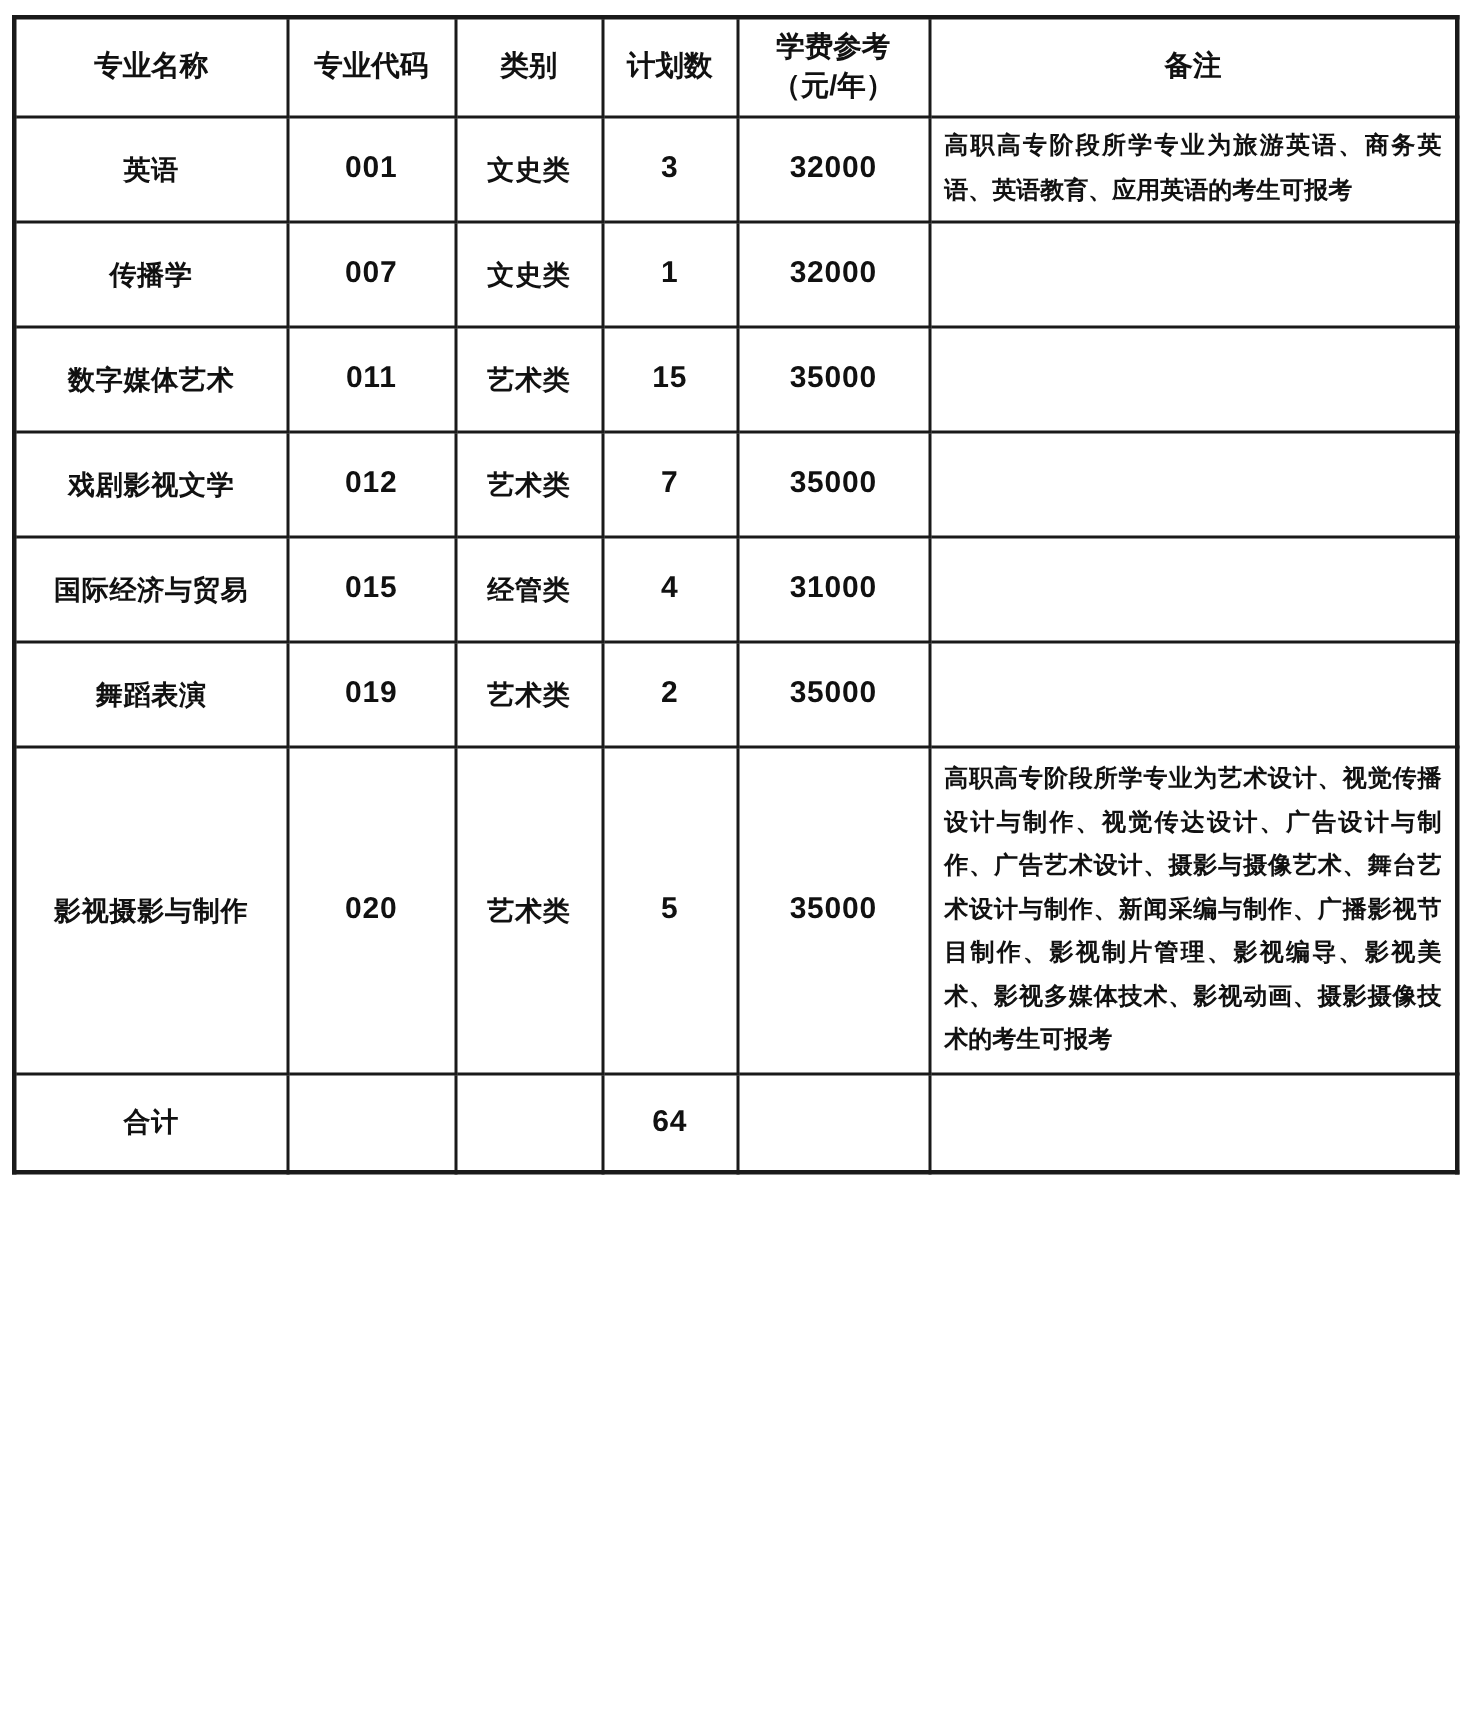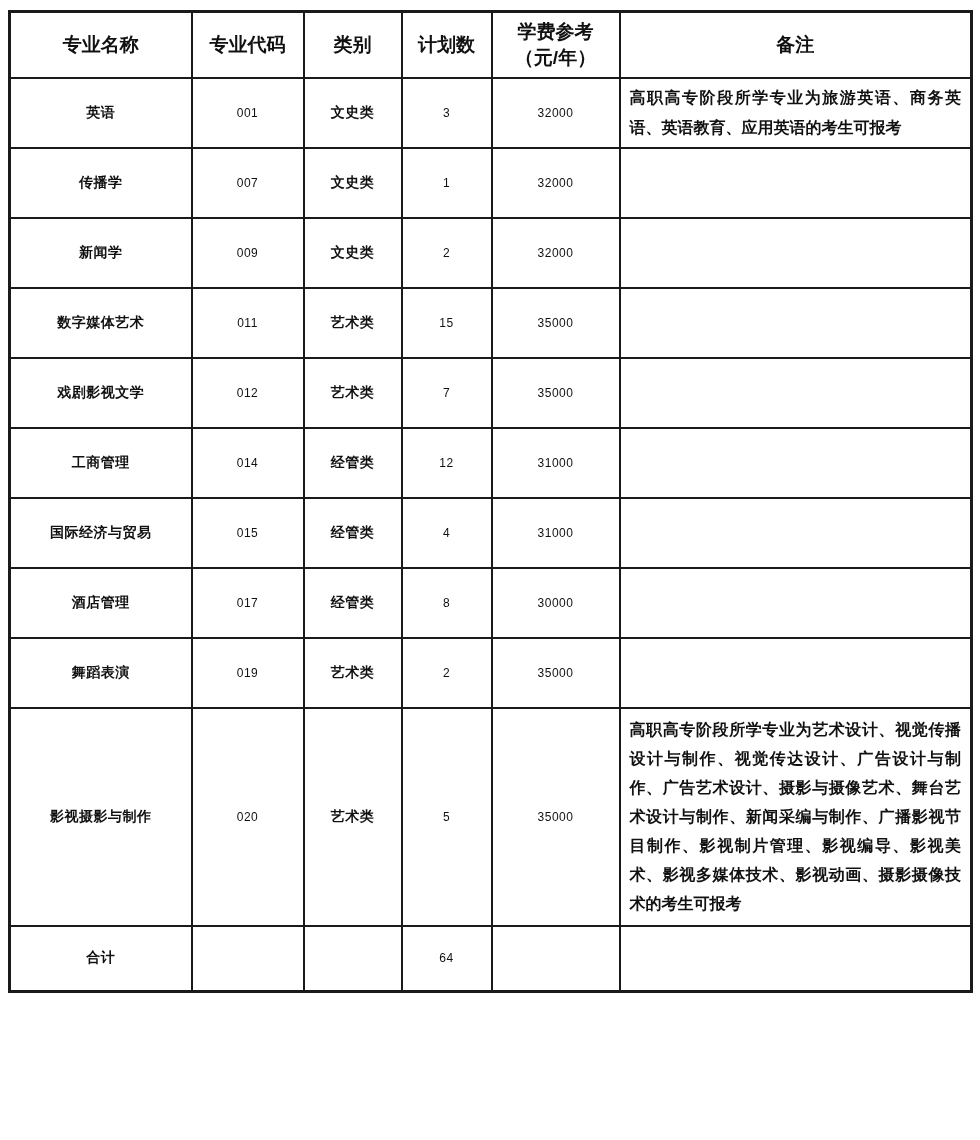--- a/index.html
+++ b/index.html
@@ -37,27 +37,27 @@
   .plan-table tr.row-normal { height: 70px; }
   .plan-table tr.row-tall { height: 218px; }
   .plan-table tr.row-total { height: 66px; }
   .plan-table th {
     font-size: 19px;
     font-weight: 700;
     white-space: pre-line;
     line-height: 1.35;
   }
   td.cell-cjk {
-    font-size: 14px;
+    font-size: 18px;
     font-weight: 600;
     letter-spacing: 0.5px;
   }
   td.cell-num {
-    font-size: 12px;
-    font-weight: 400;
+    font-size: 20px;
+    font-weight: 700;
     letter-spacing: 0.5px;
   }
   td.cell-remark {
     font-size: 16px;
     font-weight: 600;
     text-align: justify;
     line-height: 1.82;
     padding: 4px 9px;
   }
 </style>
@@ -96,65 +96,41 @@
       </tr>
       <tr class="row-normal">
         <td class="cell-cjk">传播学</td>
         <td class="cell-num">007</td>
         <td class="cell-cjk">文史类</td>
         <td class="cell-num">1</td>
         <td class="cell-num">32000</td>
         <td class="cell-remark"></td>
       </tr>
       <tr class="row-normal">
-        <td class="cell-cjk">新闻学</td>
-        <td class="cell-num">009</td>
-        <td class="cell-cjk">文史类</td>
-        <td class="cell-num">2</td>
-        <td class="cell-num">32000</td>
-        <td class="cell-remark"></td>
-      </tr>
-      <tr class="row-normal">
         <td class="cell-cjk">数字媒体艺术</td>
         <td class="cell-num">011</td>
         <td class="cell-cjk">艺术类</td>
         <td class="cell-num">15</td>
         <td class="cell-num">35000</td>
         <td class="cell-remark"></td>
       </tr>
       <tr class="row-normal">
         <td class="cell-cjk">戏剧影视文学</td>
         <td class="cell-num">012</td>
         <td class="cell-cjk">艺术类</td>
         <td class="cell-num">7</td>
         <td class="cell-num">35000</td>
         <td class="cell-remark"></td>
       </tr>
       <tr class="row-normal">
-        <td class="cell-cjk">工商管理</td>
-        <td class="cell-num">014</td>
-        <td class="cell-cjk">经管类</td>
-        <td class="cell-num">12</td>
-        <td class="cell-num">31000</td>
-        <td class="cell-remark"></td>
-      </tr>
-      <tr class="row-normal">
         <td class="cell-cjk">国际经济与贸易</td>
         <td class="cell-num">015</td>
         <td class="cell-cjk">经管类</td>
         <td class="cell-num">4</td>
         <td class="cell-num">31000</td>
-        <td class="cell-remark"></td>
-      </tr>
-      <tr class="row-normal">
-        <td class="cell-cjk">酒店管理</td>
-        <td class="cell-num">017</td>
-        <td class="cell-cjk">经管类</td>
-        <td class="cell-num">8</td>
-        <td class="cell-num">30000</td>
         <td class="cell-remark"></td>
       </tr>
       <tr class="row-normal">
         <td class="cell-cjk">舞蹈表演</td>
         <td class="cell-num">019</td>
         <td class="cell-cjk">艺术类</td>
         <td class="cell-num">2</td>
         <td class="cell-num">35000</td>
         <td class="cell-remark"></td>
       </tr>

